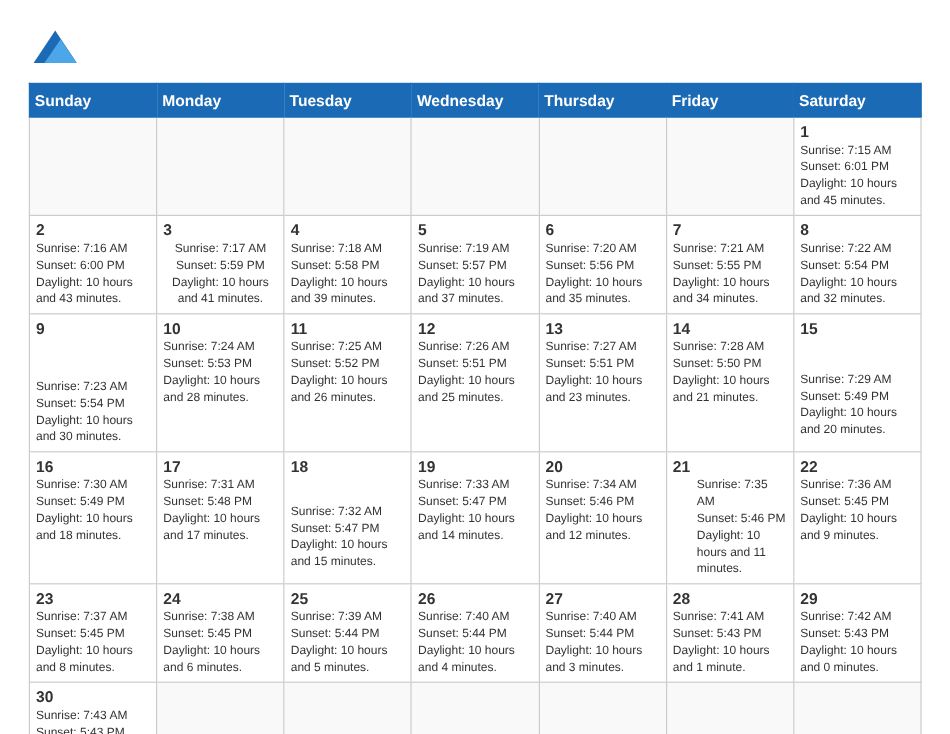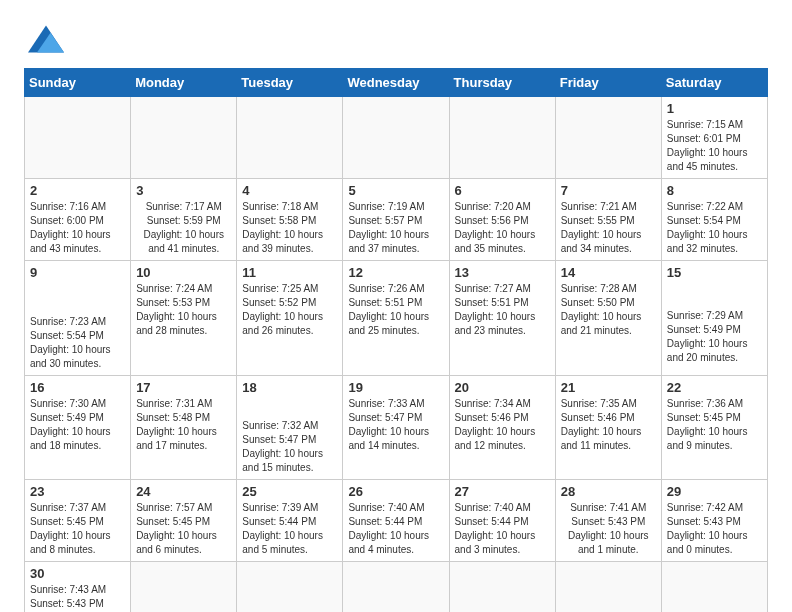--- a/index.html
+++ b/index.html
@@ -243,41 +243,41 @@
 Daylight: 10 hours and 14 minutes.</div>
           </td>
           <td>
             <div class="day-number">20</div>
             <div class="day-info" style="white-space: pre-line;">Sunrise: 7:34 AM
 Sunset: 5:46 PM
 Daylight: 10 hours and 12 minutes.</div>
           </td>
           <td>
             <div class="day-number">21</div>
-            <div class="day-info" style="white-space: pre-line;">Sunrise: 7:35 AM
+            <div class="day-info" style="white-space: pre-line; margin-left: 20px;">Sunrise: 7:35 AM
 Sunset: 5:46 PM
 Daylight: 10 hours and 11 minutes.</div>
           </td>
           <td>
             <div class="day-number">22</div>
             <div class="day-info" style="white-space: pre-line;">Sunrise: 7:36 AM
 Sunset: 5:45 PM
 Daylight: 10 hours and 9 minutes.</div>
           </td>
         </tr>
         <tr>
           <td>
             <div class="day-number">23</div>
             <div class="day-info" style="white-space: pre-line;">Sunrise: 7:37 AM
 Sunset: 5:45 PM
 Daylight: 10 hours and 8 minutes.</div>
           </td>
           <td>
             <div class="day-number">24</div>
-            <div class="day-info" style="white-space: pre-line;">Sunrise: 7:57 AM
+            <div class="day-info" style="white-space: pre-line;">Sunrise: 7:38 AM
 Sunset: 5:45 PM
 Daylight: 10 hours and 6 minutes.</div>
           </td>
           <td>
             <div class="day-number">25</div>
             <div class="day-info" style="white-space: pre-line;">Sunrise: 7:39 AM
 Sunset: 5:44 PM
 Daylight: 10 hours and 5 minutes.</div>
           </td>
           <td>
@@ -287,21 +287,21 @@
 Daylight: 10 hours and 4 minutes.</div>
           </td>
           <td>
             <div class="day-number">27</div>
             <div class="day-info" style="white-space: pre-line;">Sunrise: 7:40 AM
 Sunset: 5:44 PM
 Daylight: 10 hours and 3 minutes.</div>
           </td>
           <td>
             <div class="day-number">28</div>
-            <div class="day-info" style="white-space: pre-line; text-align: center;">Sunrise: 7:41 AM
+            <div class="day-info" style="white-space: pre-line;">Sunrise: 7:41 AM
 Sunset: 5:43 PM
 Daylight: 10 hours and 1 minute.</div>
           </td>
           <td>
             <div class="day-number">29</div>
             <div class="day-info" style="white-space: pre-line;">Sunrise: 7:42 AM
 Sunset: 5:43 PM
 Daylight: 10 hours and 0 minutes.</div>
           </td>
         </tr>

